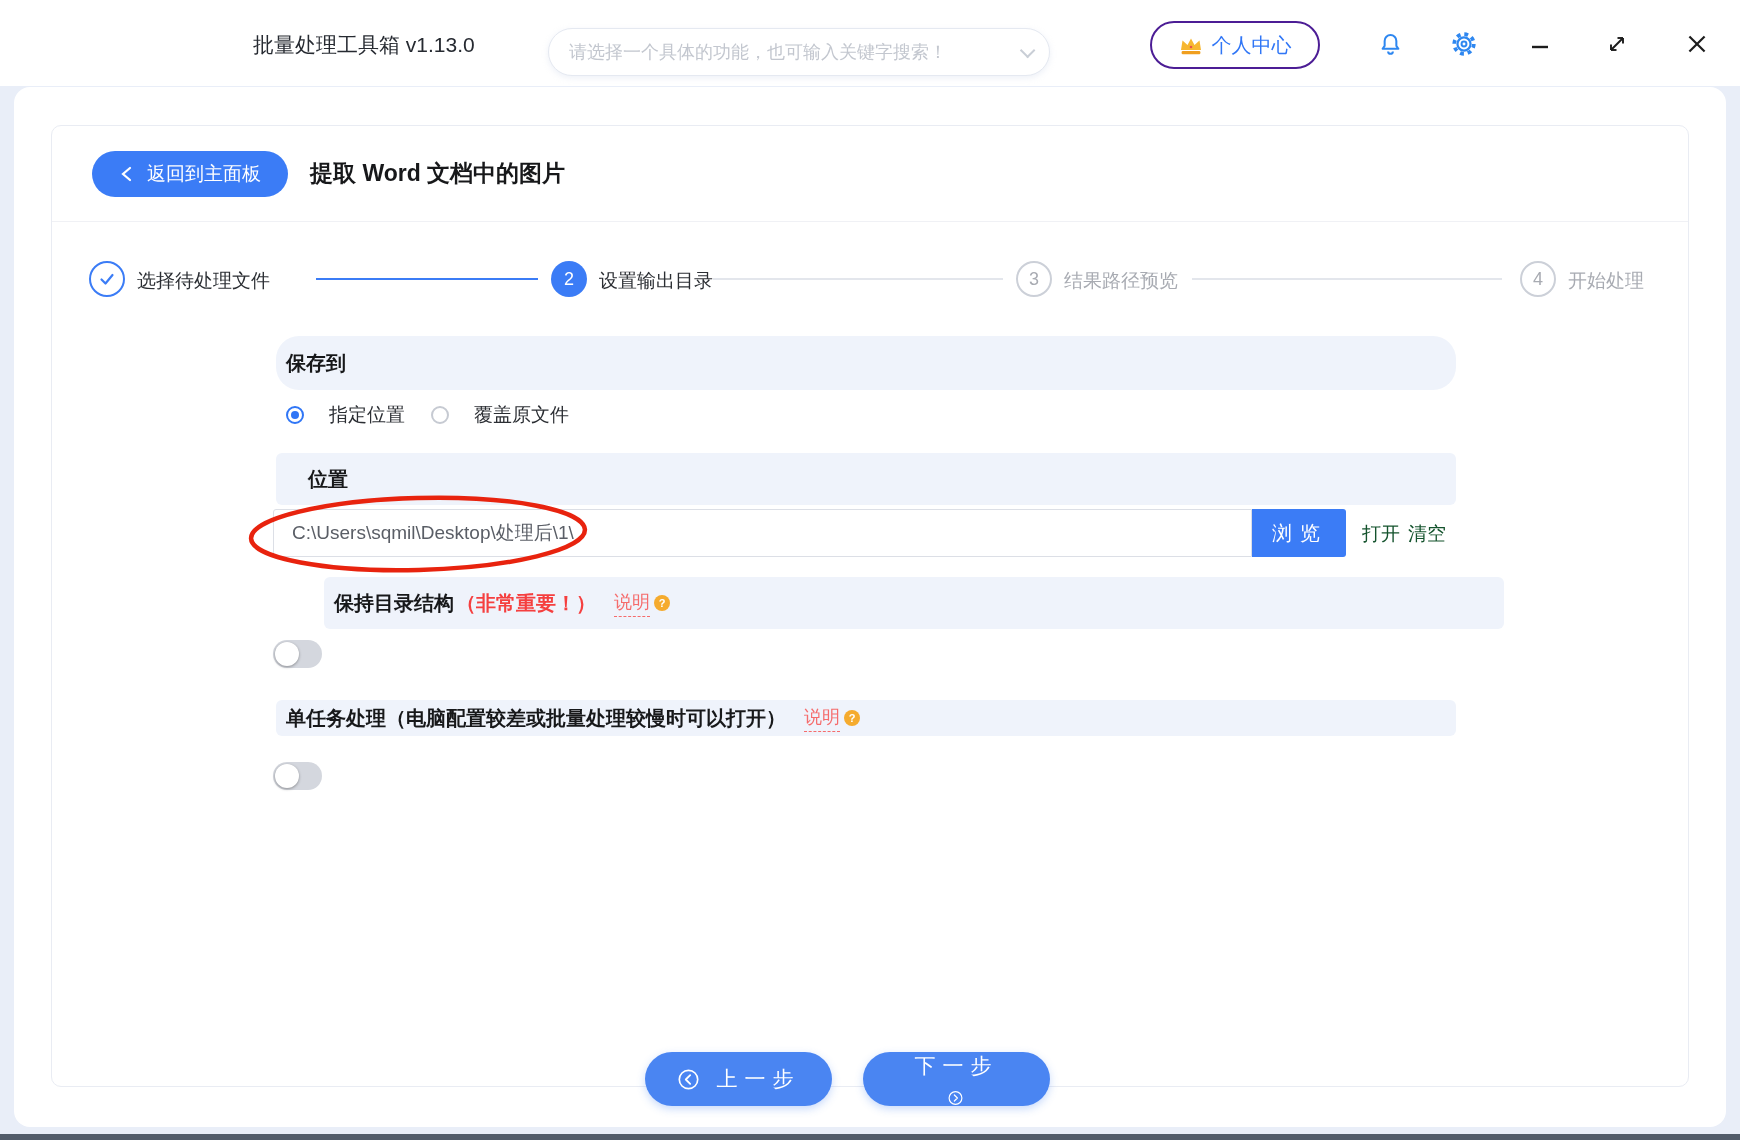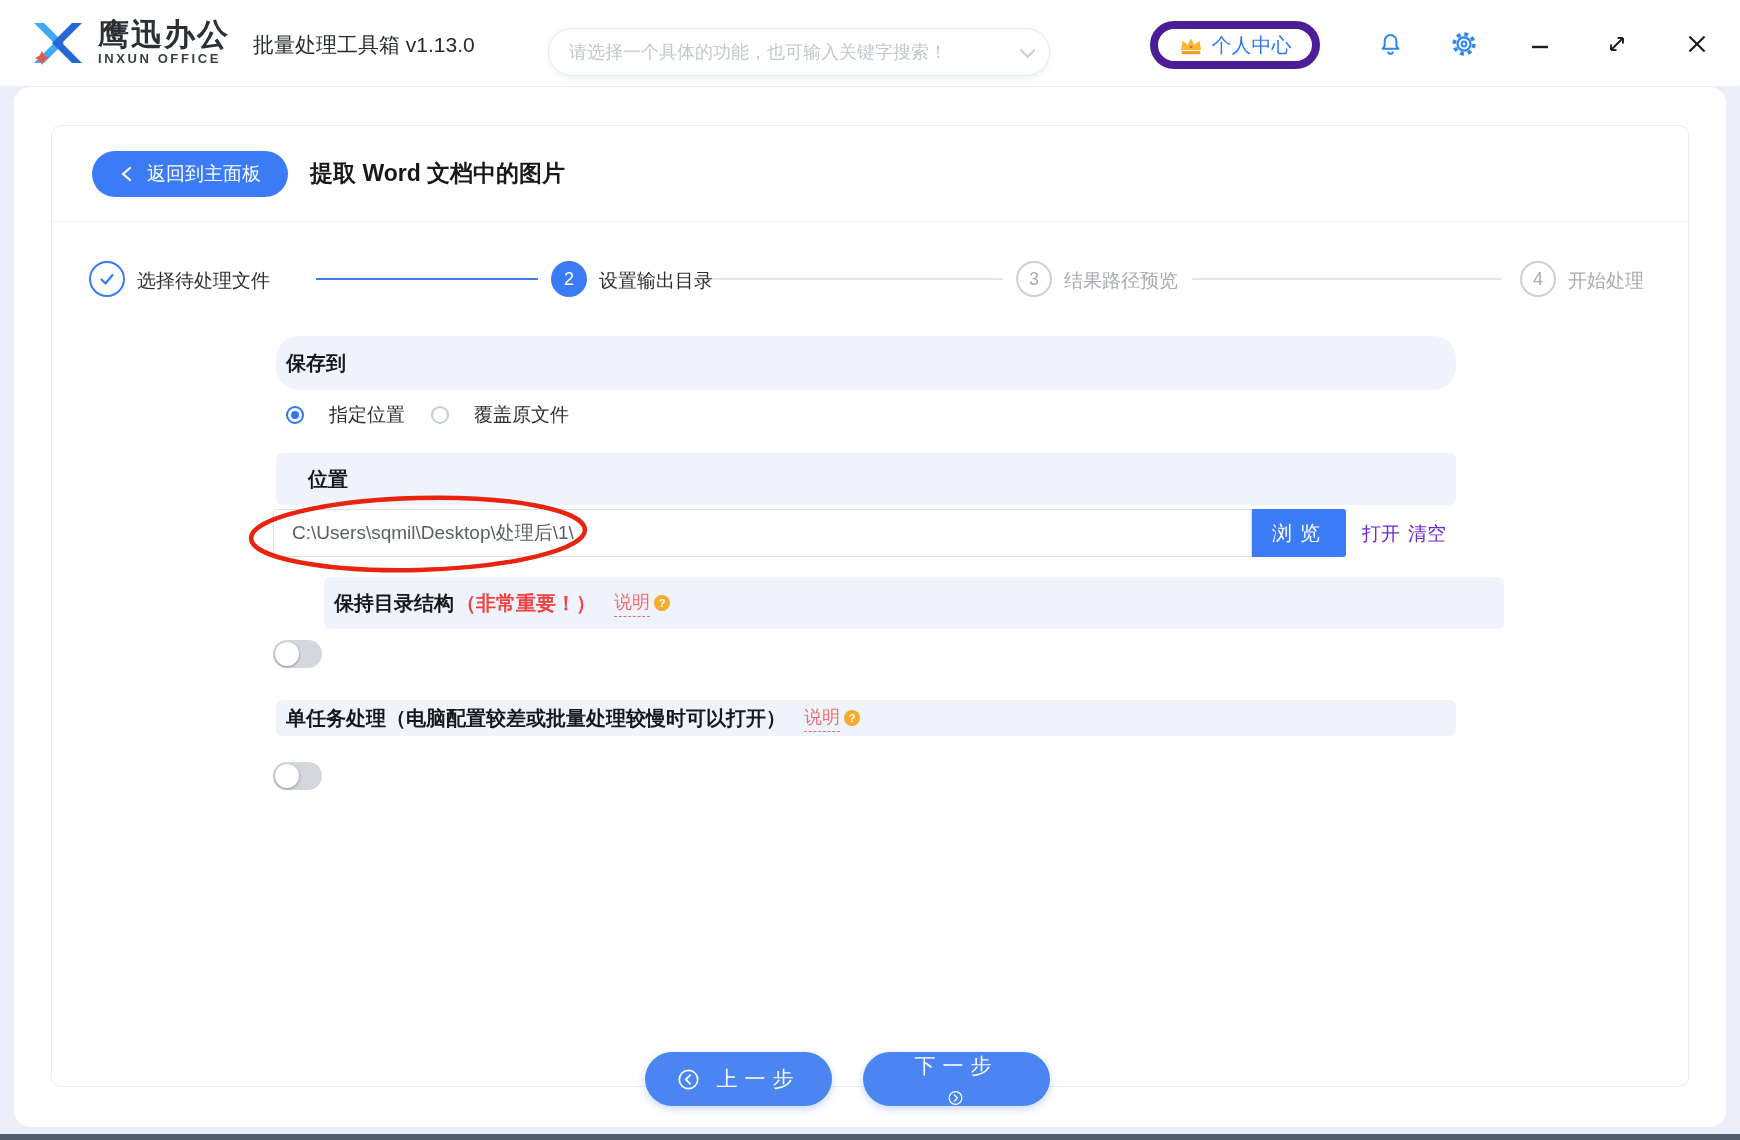--- a/index.html
+++ b/index.html
@@ -15,21 +15,21 @@
   .brand-en { font-size:13px; font-weight:bold; color:#3a4048; letter-spacing:2.6px; line-height:16px; }
   .app-title { position:absolute; left:253px; top:31px; font-size:21px; color:#262a31; }
   .search-box { position:absolute; left:548px; top:28px; width:502px; height:48px; background:#fff;
     border:1px solid #e5e9f1; border-radius:24px; box-shadow:0 2px 6px rgba(190,200,225,.28);
     display:flex; align-items:center; padding:0 18px 0 20px; }
   .search-input { flex:1; border:none; outline:none; font-size:18px; color:#333; background:transparent;
     font-family:inherit; }
   .search-input::placeholder { color:#c3c7cf; }
   .chev-down { width:11px; height:11px; border-right:2px solid #c9ced6; border-bottom:2px solid #c9ced6;
     transform:rotate(45deg) translateY(-3px); }
-  .user-center { position:absolute; left:1150px; top:21px; width:170px; height:48px; border:8px solid #4c1d95;
+  .user-center { position:absolute; left:1150px; top:21px; width:170px; height:48px; border:2px solid #4c1d95;
     border-radius:24px; display:flex; align-items:center; justify-content:center; gap:9px; background:#fff; cursor:pointer; }
   .user-center span.txt { font-size:20px; color:#3076f6; }
   .tb-icon { position:absolute; top:30px; width:28px; height:28px; display:flex; align-items:center; justify-content:center; cursor:pointer; }
   .bell { left:1376px; } .gear { left:1450px; } .minb { left:1526px; top:33px; } .maxb { left:1603px; } .closeb { left:1683px; }
 
   
   .main-panel { position:absolute; left:14px; top:87px; width:1712px; height:1040px; background:#fff; border-radius:16px; }
   .inner-card { position:absolute; left:51px; top:125px; width:1638px; height:962px; border:1px solid #e9ecf3; border-radius:10px; }
   .bottom-strip { position:absolute; left:0; top:1134px; width:1740px; height:6px; background:#525c6a; }
 
@@ -65,21 +65,21 @@
   .radio-on  { border:2px solid #3076f6; background:#fff; position:relative; }
   .radio-on::after { content:""; position:absolute; left:3px; top:3px; width:8px; height:8px; border-radius:50%; background:#3076f6; }
   .radio-off { border:2px solid #c6cad2; background:#fff; }
   .radio-lbl { font-size:19px; color:#2b2e33; }
 
   .path-input { position:absolute; left:273px; top:509px; width:979px; height:48px; border:1px solid #dcdfe6;
     border-radius:3px 0 0 3px; padding:0 18px; font-size:19px; color:#5a5e66; outline:none; background:#fff; font-family:inherit; }
   .browse-btn { position:absolute; left:1252px; top:509px; width:94px; height:48px; background:#3b7cf6; color:#fff;
     font-size:20px; border:none; border-radius:0 3px 3px 0; letter-spacing:8px; padding-left:2px; cursor:pointer;
     display:flex; align-items:center; justify-content:center; font-family:inherit; }
-  .mini-link { position:absolute; top:521px; font-size:19px; color:#6d28d9; cursor:pointer; }
+  .mini-link { position:absolute; top:521px; font-size:19px; color:#14532d; cursor:pointer; }
   .open-link { left:1362px; } .clear-link { left:1408px; }
   .annot { position:absolute; left:244px; top:493px; width:348px; height:82px; pointer-events:none; z-index:3; }
 
   .toggle { position:absolute; left:273px; width:49px; height:28px; border-radius:14px; background:#d4d7de; cursor:pointer; }
   .toggle .knob { position:absolute; left:2px; top:2px; width:24px; height:24px; border-radius:50%; background:#fff;
     box-shadow:0 1px 3px rgba(0,0,0,.35); }
 
   
   .foot-btn { position:absolute; top:1052px; height:54px; border-radius:27px; background:#4a85f2; color:#fff;
     display:flex; align-items:center; justify-content:center; gap:10px; cursor:pointer; z-index:2;
@@ -87,31 +87,20 @@
   .prev-btn { left:645px; width:187px; }
   .next-btn { left:863px; width:187px;flex-direction:column; }
   .foot-btn .t { font-size:21px; letter-spacing:7px; margin-left:7px; }
 </style>
 </head>
 <body>
 
 <div class="stage">
 
   <div class="titlebar">
-    <div class="logo-wrap">
-      <svg width="60" height="52" viewBox="0 0 60 52">
-        <path d="M6 6 L26 26 L6 46 L16 46 L36 26 L16 6 Z" fill="#3fa9f5"></path>
-        <path d="M54 6 L34 26 L54 46 L44 46 L24 26 L44 6 Z" fill="#2566d8"></path>
-        <path d="M14 34 l2.4 4.6 4.6 2.4 -4.6 2.4 -2.4 4.6 -2.4 -4.6 -4.6 -2.4 4.6 -2.4 Z" fill="#e8554d"></path>
-      </svg>
-      <div class="brand-block">
-        <div class="brand-cn">鹰迅办公</div>
-        <div class="brand-en">INXUN OFFICE</div>
-      </div>
-    </div>
     <div class="app-title">批量处理工具箱 v1.13.0</div>
 
     <div class="search-box">
       <input class="search-input" placeholder="请选择一个具体的功能，也可输入关键字搜索！" style="">
       <div class="chev-down"></div>
     </div>
 
     <div class="user-center">
       <svg width="24" height="21" viewBox="0 0 24 20">
         <path d="M2 14.5 L3.5 5 L8.5 9.5 L12 3 L15.5 9.5 L20.5 5 L22 14.5 Z" fill="#f7b731"></path>

